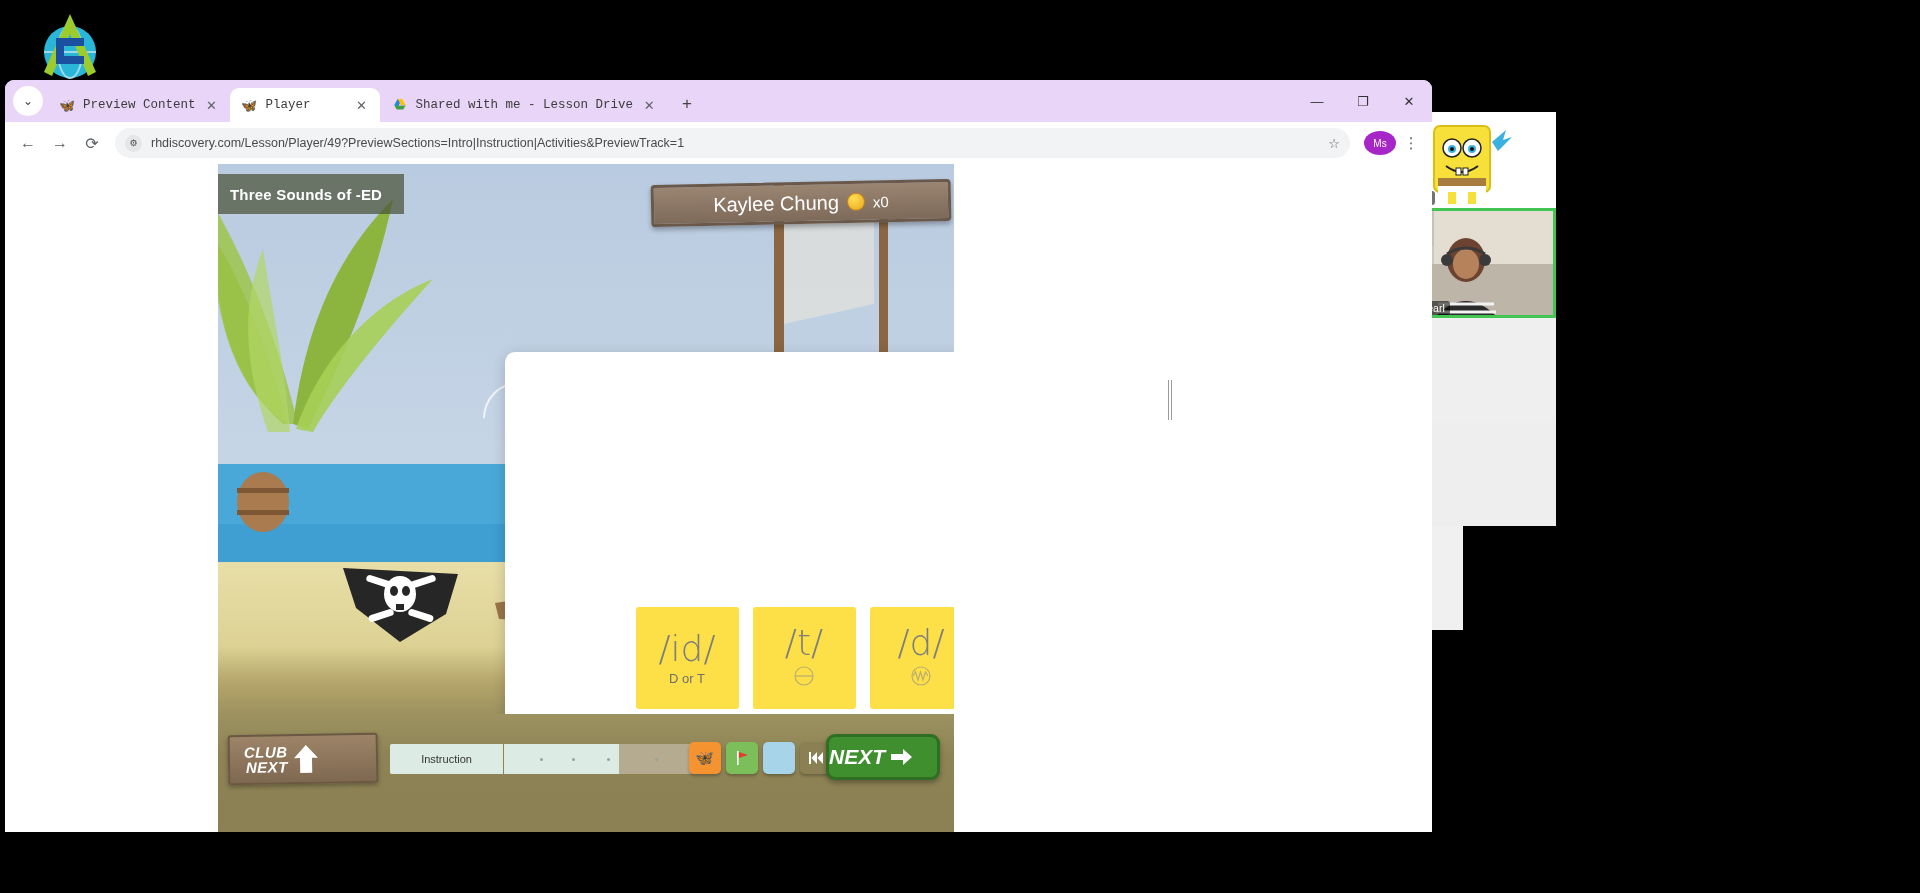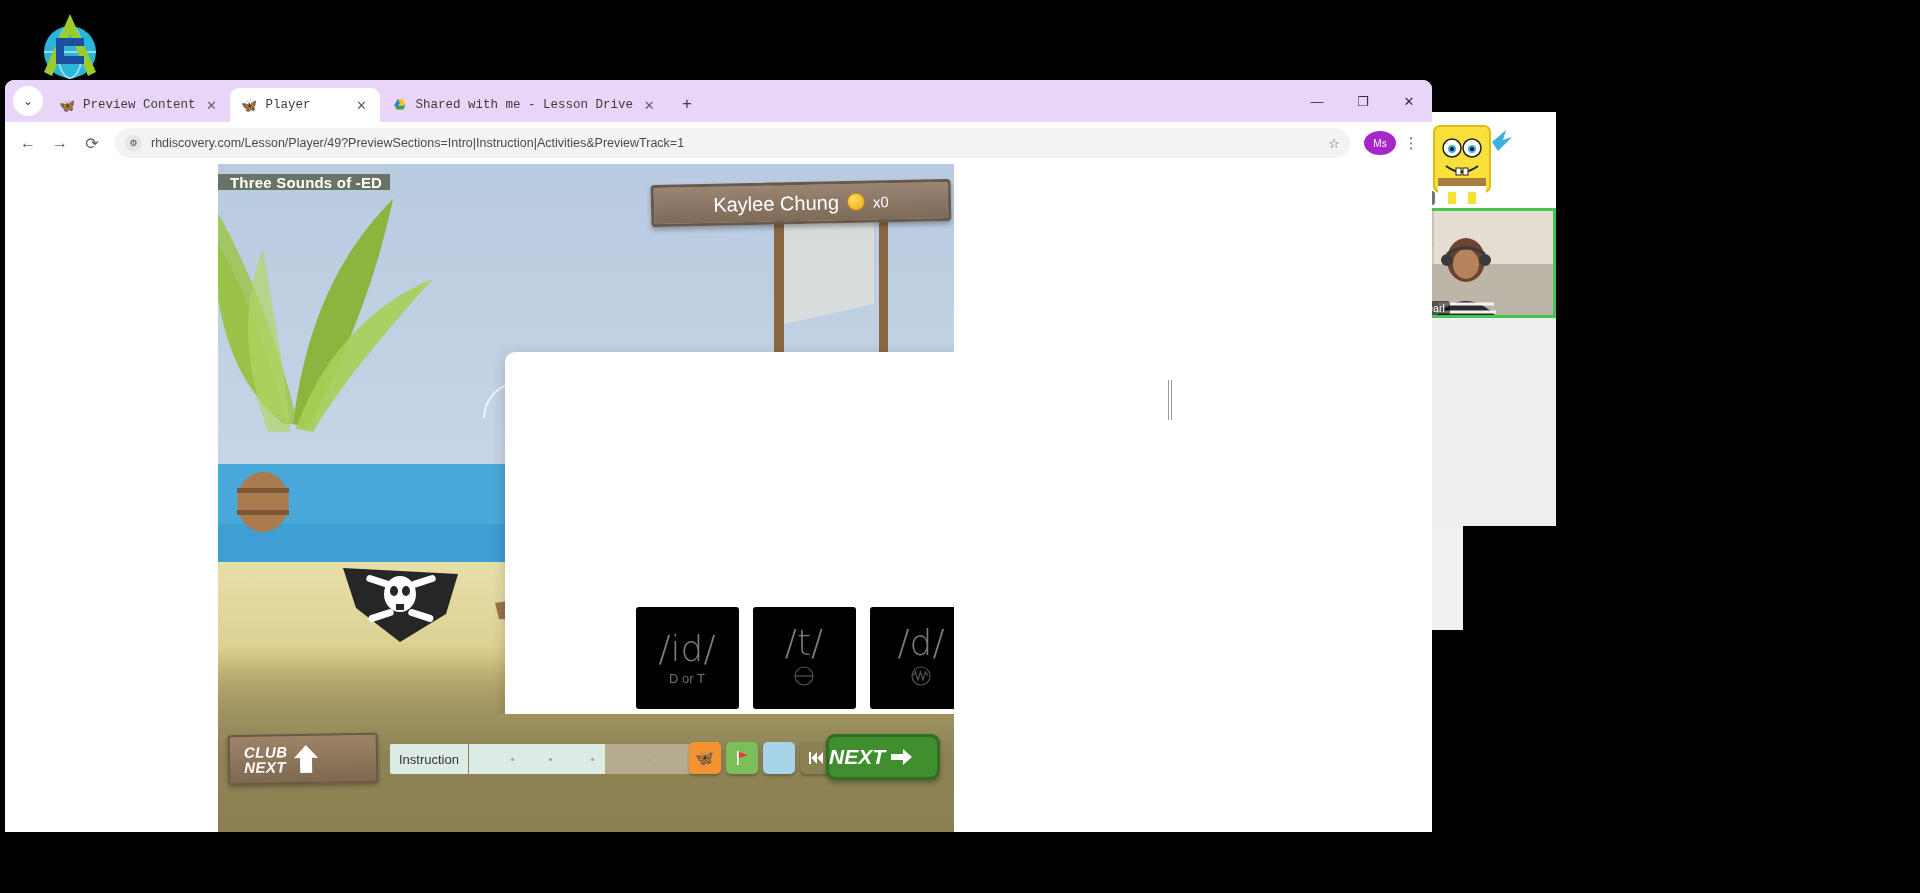--- a/index.html
+++ b/index.html
@@ -55,21 +55,21 @@
   .stage { position: absolute; left: 213px; top: 0; width: 736px; height: 550px; overflow: hidden; }
   .sky { position: absolute; inset: 0; background: linear-gradient(#b9cbe0 0%, #c6d5e6 55%, #cfdcea 100%); }
   .ocean { position: absolute; left: 0; top: 300px; width: 100%; height: 100px; background: #4aa8d8; }
   .ocean2 { position: absolute; left: 0; top: 360px; width: 100%; height: 70px; background: #3f9ed2; }
   .sand { position: absolute; left: 0; top: 398px; width: 100%; height: 152px;
           background: linear-gradient(#e8dfa8 0%, #ddd294 55%, #b3a469 80%, #9d9260 100%); }
   .cloud { position: absolute; border: 2px solid rgba(255,255,255,.75); border-bottom: none;
            border-radius: 60px 60px 0 0; }
   .palm { position: absolute; left: -10px; top: 10px; width: 230px; height: 260px; }
   .ship { position: absolute; right: -10px; top: 20px; width: 340px; height: 420px; }
-  .title-banner { position: absolute; left: 0; top: 10px; height: 16px; padding: 0 8px 0 12px;
+  .title-banner { position: absolute; left: 0; top: 10px; height: 40px; padding: 0 22px 0 12px;
                   background: rgba(74,82,56,.72); display: flex; align-items: center;
                   font-size: 15px; color: #fff; font-weight: bold; letter-spacing: .2px; z-index: 6; }
   .nameplate { position: absolute; right: 3px; top: 18px; width: 300px; height: 42px; z-index: 7;
                background: linear-gradient(#9a8472, #7e6a59); border: 3px solid #6a584a; border-radius: 4px;
                display: flex; align-items: center; justify-content: center; gap: 8px;
                transform: rotate(-1.2deg); box-shadow: 0 3px 5px rgba(0,0,0,.3); }
   .nameplate .nm { font-size: 20px; color: #fff; font-weight: 500; }
   .coin { width: 18px; height: 18px; border-radius: 50%; background: radial-gradient(circle at 35% 30%, #ffdd55, #e8a81c);
           border: 1px solid #c9881a; }
   .coinct { font-size: 15px; color: #fff; }
@@ -78,40 +78,40 @@
   .skullflag { position: absolute; left: 120px; top: 400px; width: 125px; height: 80px; }
   .shovel { position: absolute; left: 275px; top: 425px; width: 290px; height: 40px; }
   .treasure { position: absolute; right: 5px; top: 400px; width: 200px; height: 100px; }
 
   
   .card { position: absolute; left: 287px; top: 188px; width: 598px; height: 385px; background: #fff;
           border-radius: 10px; box-shadow: 0 3px 14px rgba(0,0,0,.18); z-index: 10; }
   .word { position: absolute; left: 0; right: 0; top: 80px; text-align: center; font-size: 88px;
           color: #8b8b8b; font-family: "DejaVu Sans", sans-serif; font-weight: 300; letter-spacing: 1px; }
   .choices { position: absolute; left: 0; right: 0; top: 255px; display: flex; justify-content: center; gap: 14px; }
-  .choice { width: 103px; height: 102px; background: #000000; border-radius: 3px;
+  .choice { width: 103px; height: 102px; background: #fde047; border-radius: 3px;
             display: flex; flex-direction: column; align-items: center; justify-content: center; gap: 4px; }
   .choice .ph { font-size: 36px; color: #7d7d7d; font-family: "DejaVu Sans", sans-serif; font-weight: 300; line-height: 1; }
   .choice .sub { font-size: 13px; color: #6f6f6f; }
   .choice .glyph { opacity: .6; }
 
   
   .controlbar { position: absolute; left: 213px; top: 550px; width: 736px; height: 118px;
                 background: linear-gradient(#9d9260 0%, #8d8355 35%, #8a8053 100%); z-index: 12; }
   .clubhouse { position: absolute; left: 10px; top: 20px; width: 150px; height: 50px;
                background: linear-gradient(#9d8468, #7e6850); border: 2px solid #6b5743; border-radius: 3px;
                display: flex; align-items: center; gap: 5px; padding-left: 14px;
                transform: rotate(-1deg); box-shadow: 0 2px 4px rgba(0,0,0,.3); }
-  .clubhouse .lines { display: flex; flex-direction: column; line-height: 1.0; }
+  .clubhouse .lines { display: flex; flex-direction: column; line-height: 1.0; align-items: flex-end; }
   .clubhouse .lines span { font-size: 15px; color: #fff; font-weight: bold; font-style: italic; letter-spacing: .5px; }
   .arrowup { width: 26px; height: 30px; }
   .progress { position: absolute; left: 172px; top: 30px; width: 313px; height: 30px; background: #b1a886;
               border-radius: 2px; display: flex; overflow: hidden; }
-  .seg-label { width: 79px; background: #dcece4; display: flex; align-items: center; justify-content: center;
-               font-size: 13px; color: #333; border-right: 1px solid #8d8355; }
+  .seg-label { width: 114px; background: #dcece4; display: flex; align-items: center; justify-content: center;
+               font-size: 11px; color: #333; border-right: 1px solid #8d8355; }
   .seg-track { flex: 1; background: #dcece4; display: flex; align-items: center; position: relative; }
   .seg-track .rest { position: absolute; right: 0; top: 0; bottom: 0; background: #b4ab90; }
   .dot { width: 3px; height: 3px; border-radius: 50%; background: #9aa39c; position: absolute; }
   .ctrlbtn { position: absolute; top: 28px; width: 32px; height: 32px; border-radius: 5px;
              display: flex; align-items: center; justify-content: center; box-shadow: 0 2px 3px rgba(0,0,0,.25); }
   .btn-butterfly { left: 471px; background: #f59331; }
   .btn-flag { left: 508px; background: #7cbf5a; }
   .btn-blank { left: 545px; background: #a8d4ea; }
   .btn-rewind { left: 582px; background: #8a8053; }
   .next { position: absolute; left: 608px; top: 20px; width: 114px; height: 46px; background: #3f8f2f;

